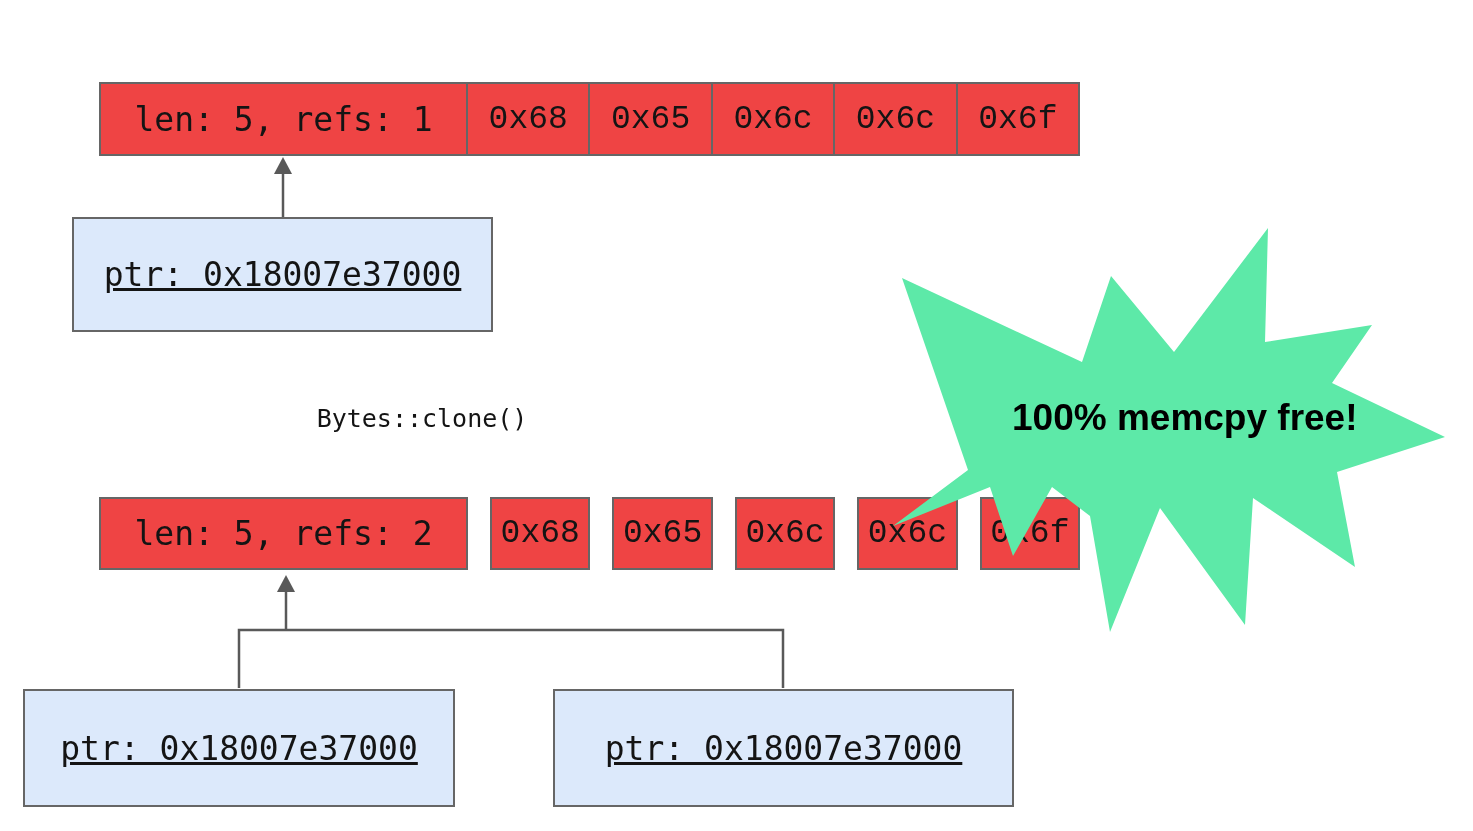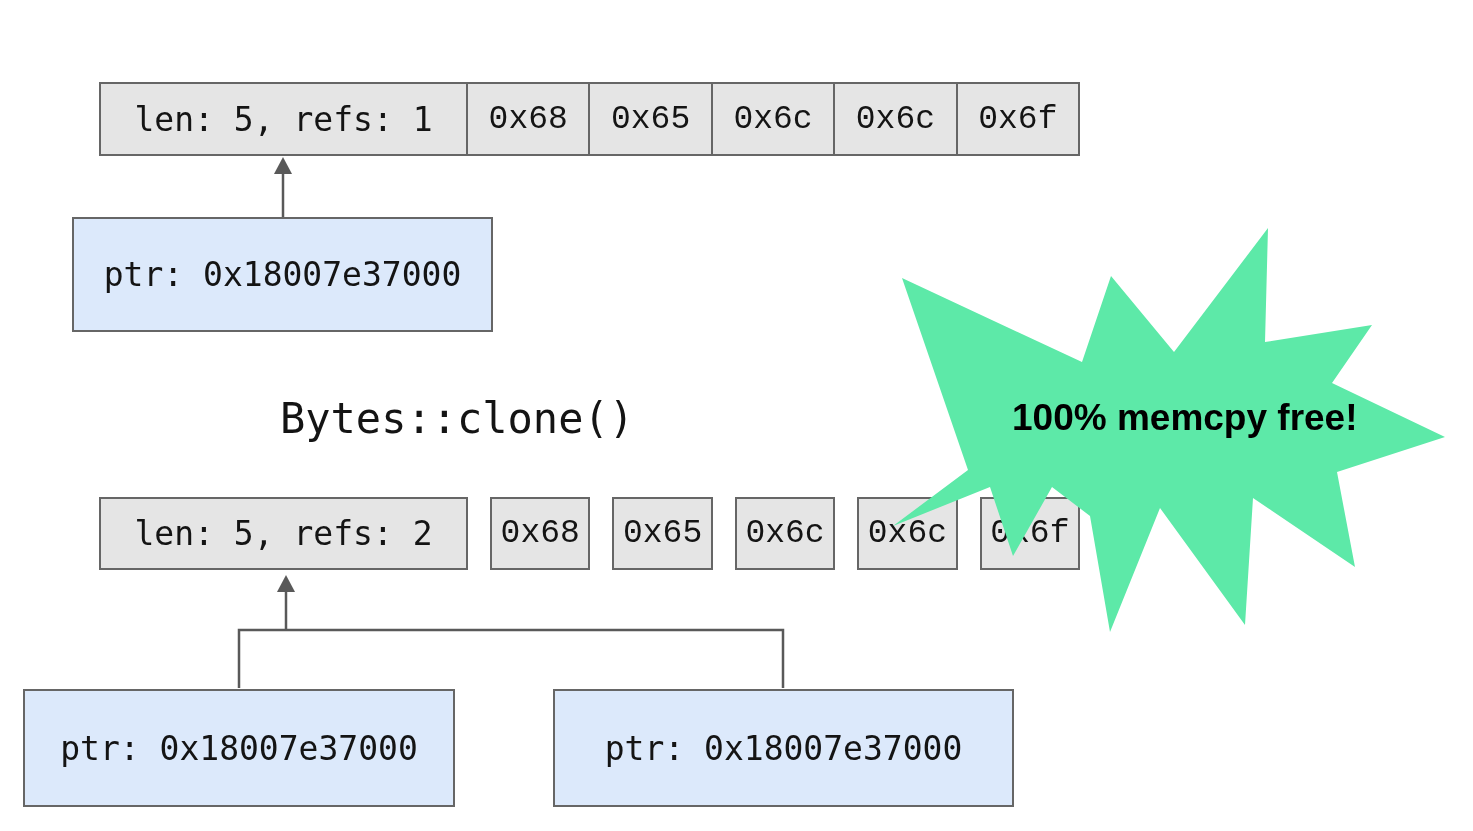--- a/index.html
+++ b/index.html
@@ -2,35 +2,35 @@
 <html><head>
 <meta charset="utf-8">
 <style>
   html,body{margin:0;padding:0;background:#ffffff;}
   .canvas{
     position:relative;width:1473px;height:831px;background:#ffffff;
     overflow:hidden;font-family:"DejaVu Sans Mono",monospace;color:#141414;
   }
   .mem-row{position:absolute;left:99px;width:981px;display:flex;z-index:1;}
   .cell{
-    box-sizing:border-box;border:2px solid #666666;background:#e5e5e5;
+    box-sizing:border-box;border:2px solid #666666;background:#ef4444;
     display:flex;align-items:center;justify-content:center;
     font-size:33px;white-space:nowrap;overflow:hidden;
   }
   .cell + .cell{margin-left:-2px;font-family:Liberation Mono, monospace;}
   .cell.head{width:369px;flex:0 0 auto;}
   .cell.byte{flex:1 1 0;}
   .ptr-box{
     position:absolute;box-sizing:border-box;border:2px solid #666666;background:#dce9fb;
     display:flex;align-items:center;justify-content:center;
-    font-size:33px;white-space:nowrap;z-index:1;
+    font-size:33px;white-space:nowrap;z-index:1;text-decoration:underline;
   }
   .clone-label{
-    position:absolute;left:234px;top:399px;width:400px;height:40px;
-    text-align:right;font-size:42px;line-height:40px;z-index:1;
+    position:absolute;left:222px;top:399px;width:400px;height:40px;
+    text-align:center;font-size:25px;line-height:40px;z-index:1;
   }
   .overlay{position:absolute;left:0;top:0;width:1473px;height:831px;z-index:2;pointer-events:none;}
   .badge-label{
     position:absolute;left:1012px;top:398px;width:320px;height:40px;
     text-align:center;font-family:"Liberation Sans",sans-serif;font-weight:700;
     font-size:37px;line-height:40px;color:#000000;z-index:3;white-space:nowrap;
   }
 </style>
 </head>
 <body>

